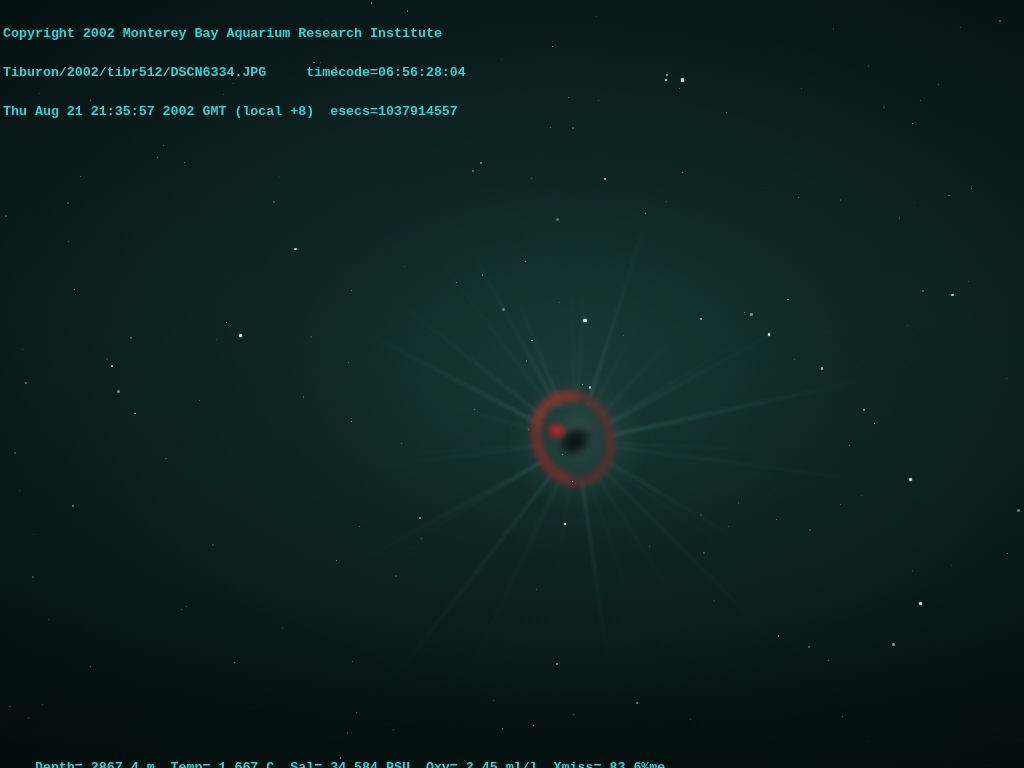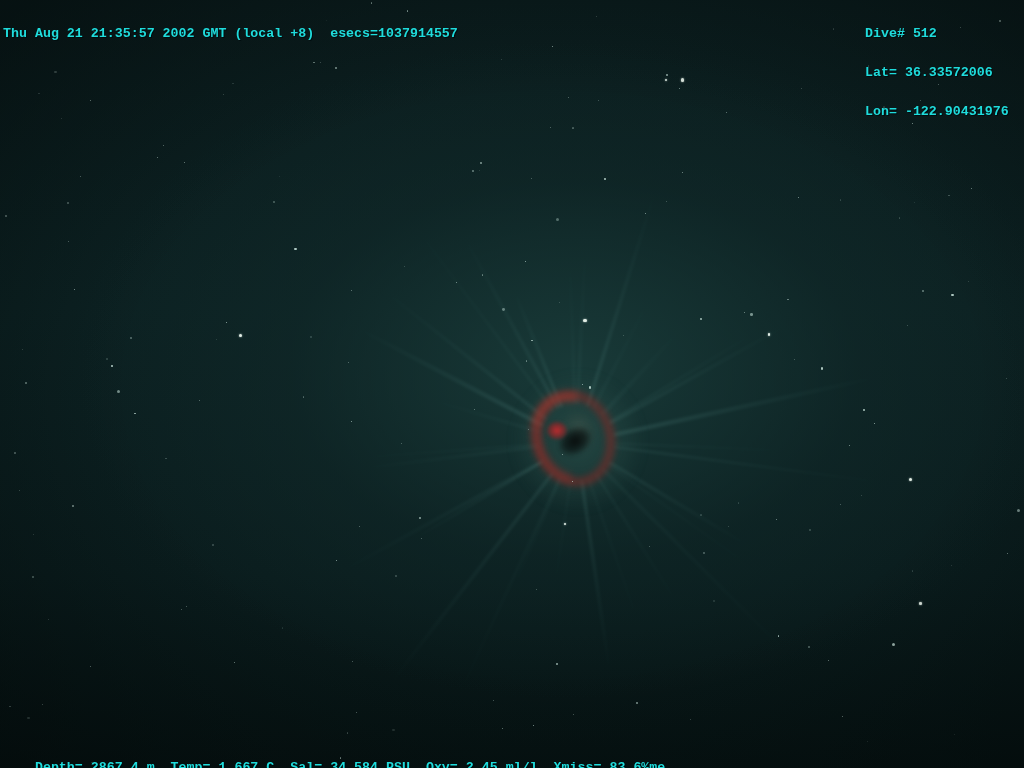--- a/index.html
+++ b/index.html
@@ -286,25 +286,22 @@
         <div class="dot" style="left: 767.7px; top: 333.4px; width: 2.8px; height: 2.8px; opacity: 0.95; background: rgb(238, 248, 240); box-shadow: rgba(230, 250, 240, 0.8) 0px 0px 2px;"></div>
         <div class="dot" style="left: 563.7px; top: 522.7px; width: 2.73px; height: 2.73px; opacity: 0.95; background: rgb(238, 248, 240); box-shadow: rgba(230, 250, 240, 0.8) 0px 0px 2px;"></div>
         <div class="dot" style="left: 919.1px; top: 602.1px; width: 2.71px; height: 2.71px; opacity: 0.95; background: rgb(238, 248, 240); box-shadow: rgba(230, 250, 240, 0.8) 0px 0px 2px;"></div>
         <div class="dot" style="left: 238.7px; top: 333.6px; width: 3.29px; height: 3.29px; opacity: 0.95; background: rgb(238, 248, 240); box-shadow: rgba(230, 250, 240, 0.8) 0px 0px 2px;"></div>
         <div class="dot" style="left: 583.3px; top: 318.6px; width: 3.62px; height: 3.62px; opacity: 0.95; background: rgb(238, 248, 240); box-shadow: rgba(230, 250, 240, 0.8) 0px 0px 2px;"></div>
       </div>
     <div class="vignette"></div>
   </div>
 
   <div class="osd osd-tl">
+    <div>Copyright 2002 Monterey Bay Aquarium Research Institute</div>
+    <div>Tiburon/2002/tibr512/DSCN6334.JPG     timecode=06:56:28:04</div>
     <div>Thu Aug 21 21:35:57 2002 GMT (local +8)  esecs=1037914557</div>
   </div>
 
-  <div class="osd osd-tr">
-    <div>Dive# 512</div>
-    <div>Lat= 36.33572006</div>
-    <div>Lon= -122.90431976</div>
-  </div>
 
   <div class="osd osd-bottom">
     <span>Depth= 2867.4 m  Temp= 1.667 C  Sal= 34.584 PSU  Oxy= 2.45 ml/l  Xmiss= 83.6%me</span>
   </div>
 </div>
 
 </body></html>

